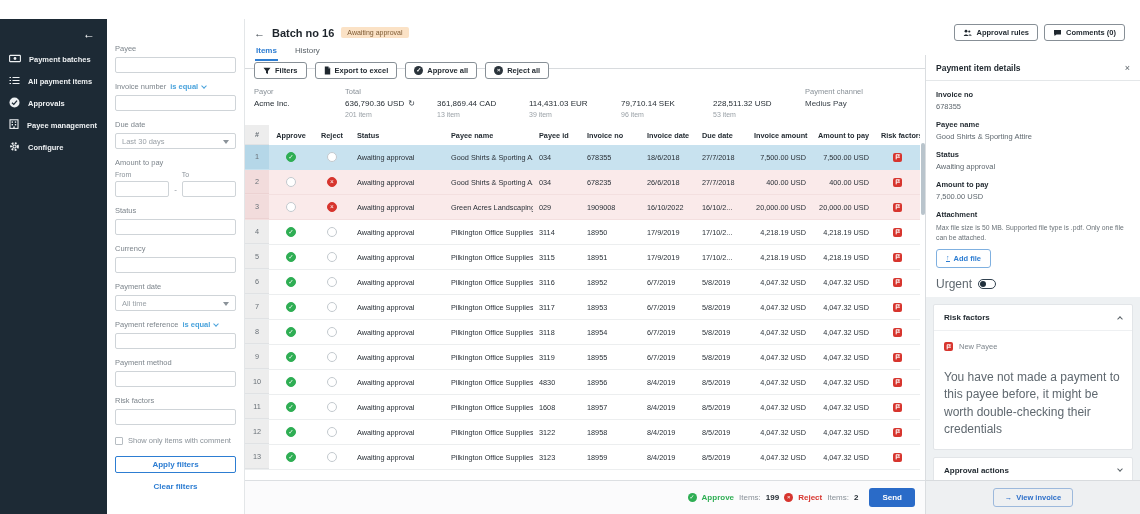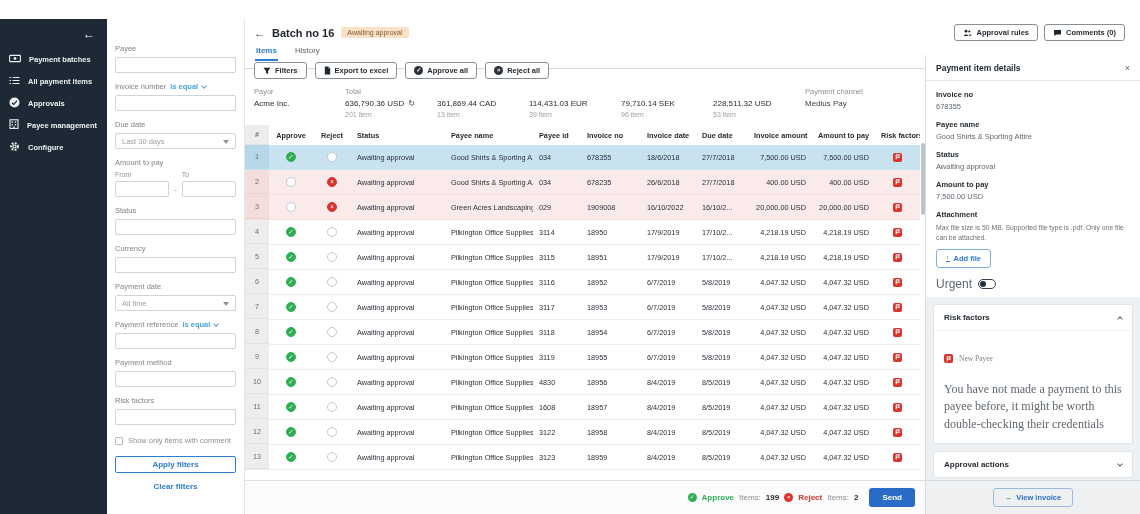--- a/index.html
+++ b/index.html
@@ -107,21 +107,21 @@
   .upl { display:inline-block; border-bottom:1px solid #2d7dd2; font-size:7px; line-height:6px; }
   .urgent-row { display:flex; align-items:center; gap:6px; margin-top:9px; }
   .urgent-lbl { font-size:12px; color:#5f686f; }
   .toggle { width:18px; height:10px; border:1px solid #31414f; border-radius:6px; background:#fff; position:relative; cursor:pointer; }
   .toggle .knob { position:absolute; left:1px; top:1px; width:6px; height:6px; border-radius:50%; background:#22313d; }
   .d-gray { background:#eef1f3; flex:1; padding:7px; display:flex; flex-direction:column; gap:7px; overflow:hidden; }
   .card { background:#fff; border:1px solid #e2e5e8; border-radius:2px; }
   .card-head { display:flex; align-items:center; padding:8px 10px; cursor:pointer; }
   .card-title { font-size:8px; font-weight:700; color:#1f272e; }
   .card-head .chev { margin-left:auto; color:#5a6268; }
-  .card-body { padding:16px 10px 10px; border-top:1px solid #eef0f2;font-family:Liberation Serif, serif; }
+  .card-body { padding:4px 10px 10px; border-top:1px solid #eef0f2; }
   .risk-item { display:flex; align-items:center; gap:6px; margin-top:7px; }
   .risk-item-label { font-size:7.5px; color:#7d858c; }
   .risk-desc { font-size:12px; color:#5f686f; line-height:1.45; margin-top:18px; }
 
   
   .footer { position:absolute; left:245px; bottom:0; width:895px; height:34px; display:flex; }
   .footer-main { width:680px; background:#fbfbfc; border-top:1px solid #dcdfe2; display:flex; align-items:center; justify-content:flex-end; gap:5px; padding-right:10px; }
   .f-green { color:#2fae54; font-weight:700; font-size:8px; }
   .f-red { color:#d7352e; font-weight:700; font-size:8px; }
   .f-items { color:#8a9299; font-size:8px; }

